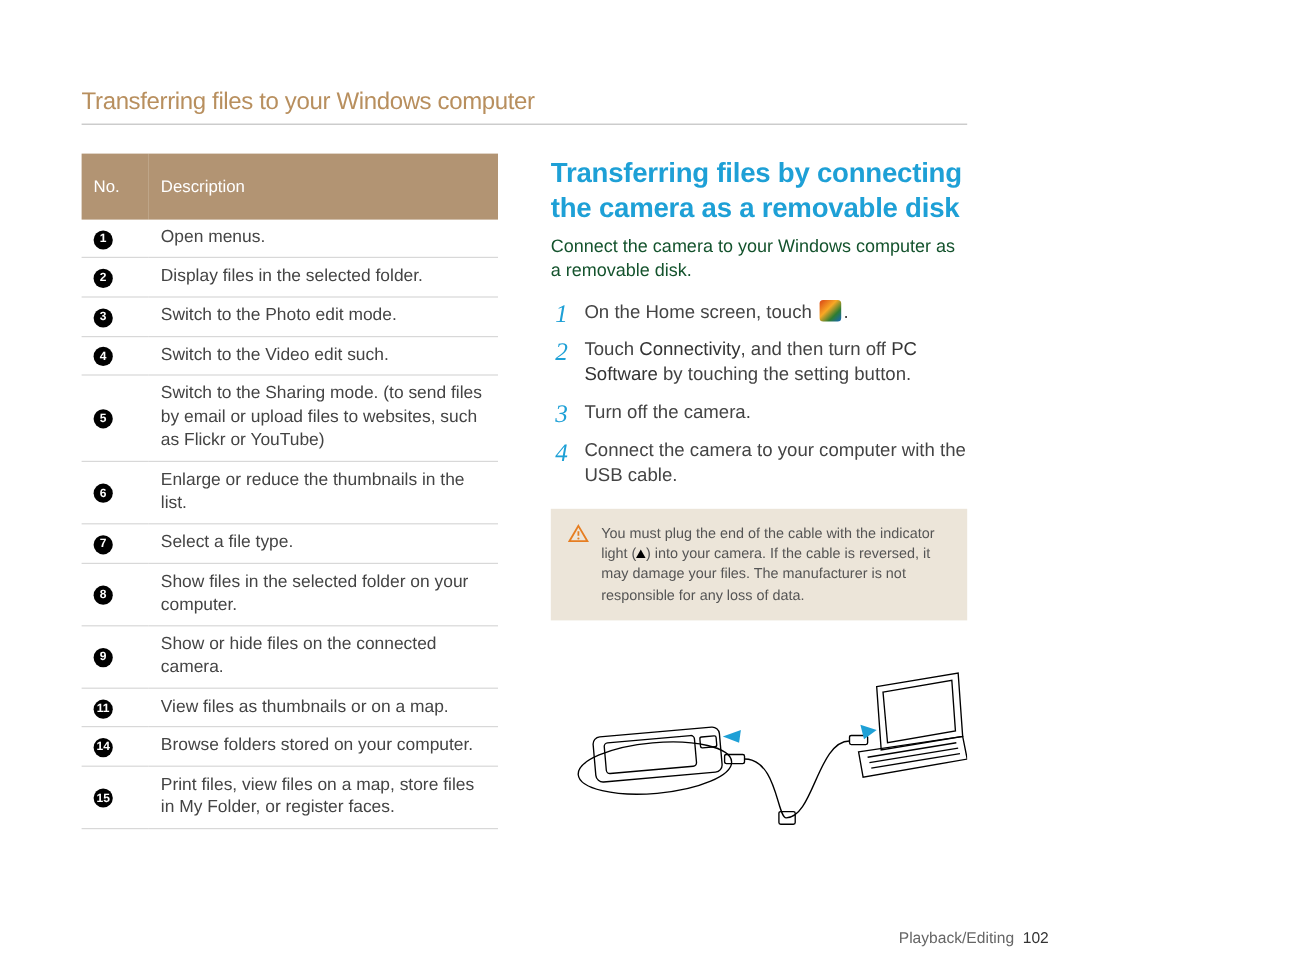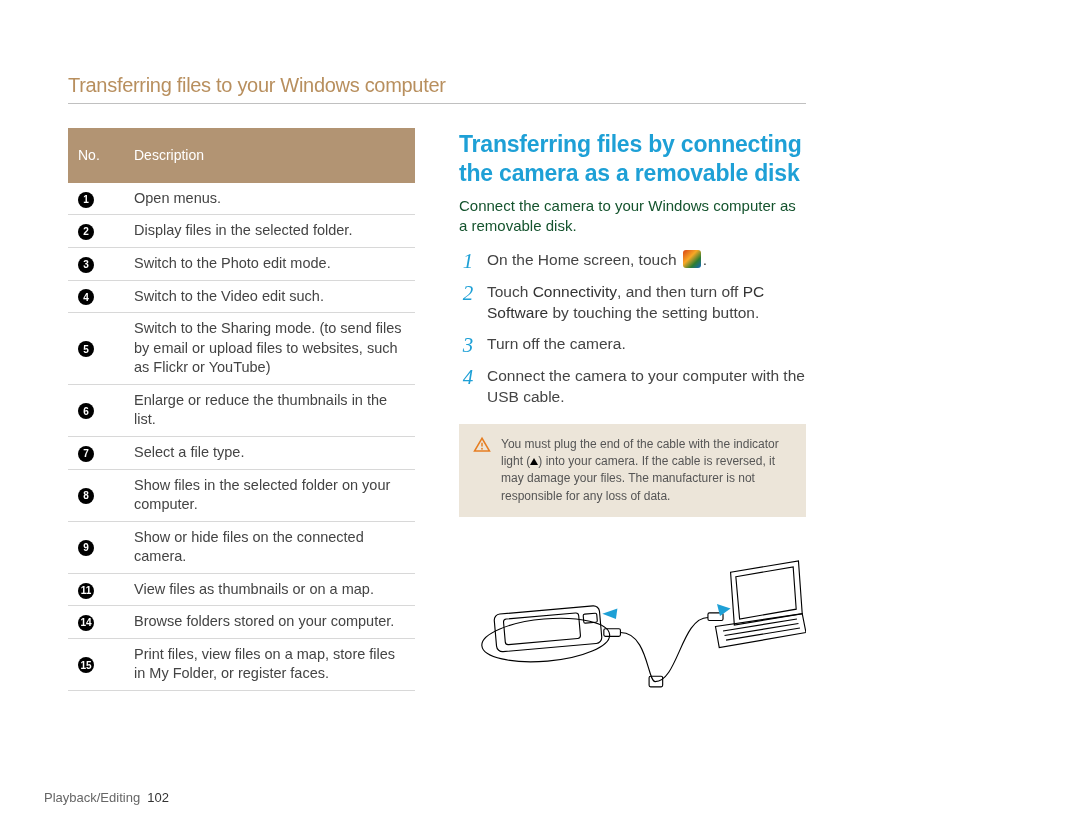--- a/index.html
+++ b/index.html
@@ -137,26 +137,25 @@
   }
   .caution-icon svg { width: 18px; height: 18px; }
   .up-tri { display:inline-block; width:0; height:0; border-left:4px solid transparent; border-right:4px solid transparent; border-bottom:7px solid #000; vertical-align: 0px; }
   .diagram {
     width: 100%;
     height: 180px;
   }
   .diagram svg { width: 100%; height: 100%; }
   .footer {
     position: absolute;
-    bottom: 10px;
+    bottom: 26px;
     left: 0; right: 0;
-    text-align: left;
+    text-align: right;
     font-size: 13px;
     color: #666;
-    margin-left: 44px;
   }
   .footer .pg { color: #333; }
 </style>
 </head>
 <body>
 
 <div class="page">
   <h1 class="page-title">Transferring files to your Windows computer</h1>
   <hr class="title-rule">
 

